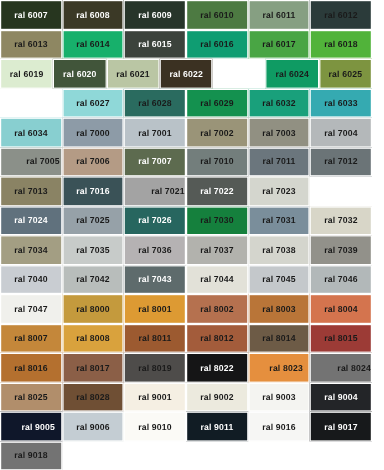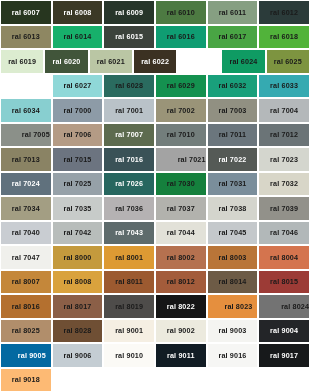--- a/index.html
+++ b/index.html
@@ -176,23 +176,20 @@
         <span class="swatch-label">ral 7011</span>
       </div>
       <div class="swatch light" style="background-color: rgb(107, 116, 119);">
         <span class="swatch-label">ral 7012</span>
       </div>
     </div>
     <div class="swatch-row">
       <div class="swatch light" style="background-color: rgb(138, 131, 100);">
         <span class="swatch-label">ral 7013</span>
       </div>
-      <div class="swatch light" style="background-color: rgb(108, 116, 128);">
-        <span class="swatch-label">ral 7015</span>
-      </div>
       <div class="swatch dark" style="background-color: rgb(58, 82, 87);">
         <span class="swatch-label">ral 7016</span>
       </div>
       <div class="swatch light" style="background-color: #a3a3a3; justify-content: flex-end;">
         <span class="swatch-label">ral 7021</span>
       </div>
       <div class="swatch dark" style="background-color: rgb(85, 90, 86);">
         <span class="swatch-label">ral 7022</span>
       </div>
       <div class="swatch light" style="background-color: rgb(212, 214, 206);">
@@ -333,41 +330,41 @@
         <span class="swatch-label">ral 9002</span>
       </div>
       <div class="swatch light" style="background-color: rgb(244, 244, 241);">
         <span class="swatch-label">ral 9003</span>
       </div>
       <div class="swatch dark" style="background-color: rgb(35, 37, 40);">
         <span class="swatch-label">ral 9004</span>
       </div>
     </div>
     <div class="swatch-row">
-      <div class="swatch dark" style="background-color: #0369a1; padding-left: 12px;">
+      <div class="swatch dark" style="background-color: #0f172a; padding-left: 12px;">
         <span class="swatch-label">ral 9005</span>
       </div>
       <div class="swatch light" style="background-color: rgb(196, 205, 211);">
         <span class="swatch-label">ral 9006</span>
       </div>
       <div class="swatch light" style="background-color: rgb(251, 250, 246);">
         <span class="swatch-label">ral 9010</span>
       </div>
       <div class="swatch dark" style="background-color: rgb(17, 28, 36);">
         <span class="swatch-label">ral 9011</span>
       </div>
       <div class="swatch light" style="background-color: rgb(246, 246, 244);">
         <span class="swatch-label">ral 9016</span>
       </div>
       <div class="swatch dark" style="background-color: rgb(23, 25, 27);">
         <span class="swatch-label">ral 9017</span>
       </div>
     </div>
     <div class="swatch-row">
-      <div class="swatch light" style="background-color: #fdba74;">
+      <div class="swatch light" style="background-color: #737373;">
         <span class="swatch-label">ral 9018</span>
       </div>
       <div class="swatch empty"></div>
       <div class="swatch empty"></div>
       <div class="swatch empty"></div>
       <div class="swatch empty"></div>
       <div class="swatch empty"></div>
     </div>
   </div>
 

